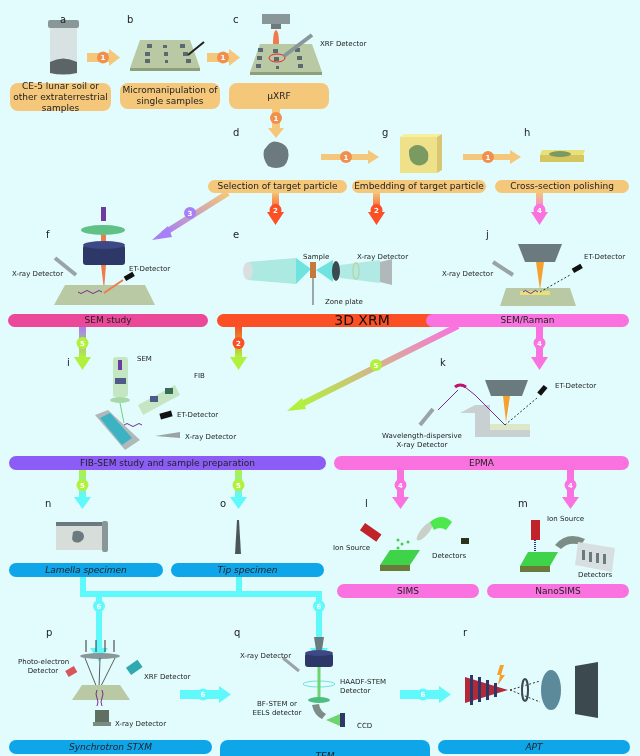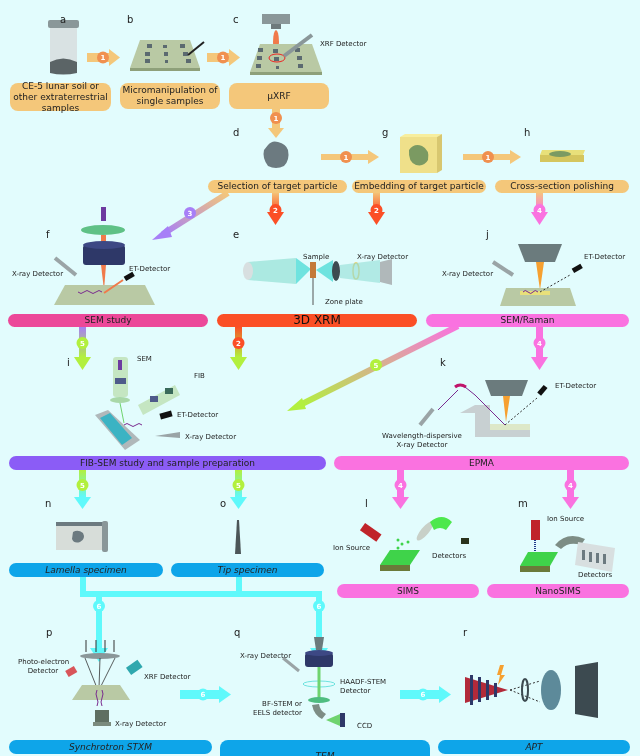--- a/index.html
+++ b/index.html
@@ -2,21 +2,21 @@
 <html><head>
 <meta charset="utf-8">
 <style>
   html, body { margin:0; padding:0; }
   body { width:640px; height:756px; background:#e2fcfd; position:relative; overflow:hidden;
          font-family:"DejaVu Sans", sans-serif; color:#222; }
   .box { position:absolute; border-radius:8px; display:flex; align-items:center; justify-content:center;
          text-align:center; font-size:9px; line-height:11px; color:#222; }
   .orange { background:#f4c77a; }
   .purple { background:#ec4899; }
-  .red { background:#fb4f26; color:#111; font-size:12px; }
+  .red { background:#fb4f26; color:#111; font-size:14px;padding-left:45px; }
   .pink { background:#fa72e0; }
   .lime { background:#8b5cf6; }
   .cyan { background:#0ea5e9;font-style:italic; }
   .plabel { position:absolute; font-size:10px; color:#222; }
   .lbl { position:absolute; font-size:7px; color:#222; line-height:9px; white-space:nowrap; }
   svg.layer { position:absolute; left:0; top:0; }
 </style>
 </head>
 <body>
 
@@ -472,21 +472,21 @@
   <div>Photo-electron</div>
   <div>Detector</div>
 </div>
 <div class="lbl" style="left:144px;top:673px">XRF Detector</div>
 <div class="lbl" style="left:115px;top:720px">X-ray Detector</div>
 <div class="lbl" style="left:240px;top:652px">X-ray Detector</div>
 <div class="lbl" style="left:340px;top:678px;text-align:left;width:50px">
   <div>HAADF-STEM</div>
   <div>Detector</div>
 </div>
-<div class="lbl" style="left:252px;top:700px;text-align:right;width:50px">
+<div class="lbl" style="left:252px;top:700px;text-align:center;width:50px">
   <div>BF-STEM or</div>
   <div>EELS detector</div>
 </div>
 <div class="lbl" style="left:357px;top:722px">CCD</div>
 
 <div class="box orange" style="left:10px;top:83px;width:101px;height:28px">CE-5 lunar soil or other extraterrestrial samples</div>
 <div class="box orange" style="left:120px;top:83px;width:100px;height:26px">Micromanipulation of single samples</div>
 <div class="box orange" style="left:229px;top:83px;width:100px;height:26px">µXRF</div>
 
 <div class="box orange" style="left:208px;top:180px;width:139px;height:13px">Selection of target particle</div>

